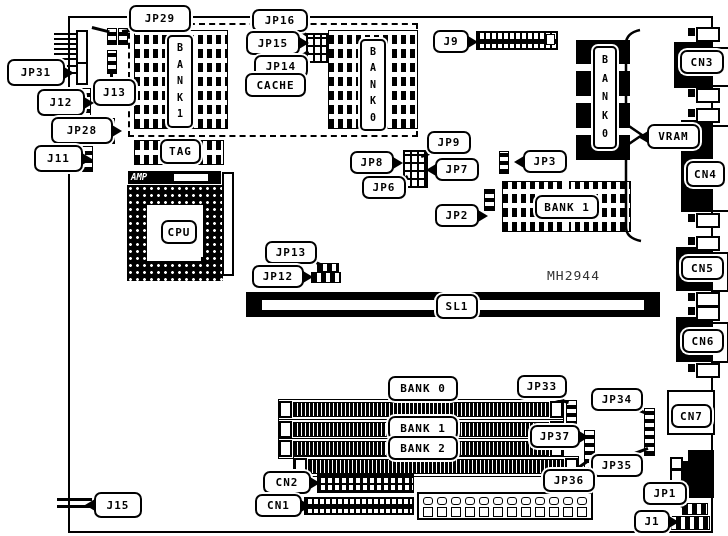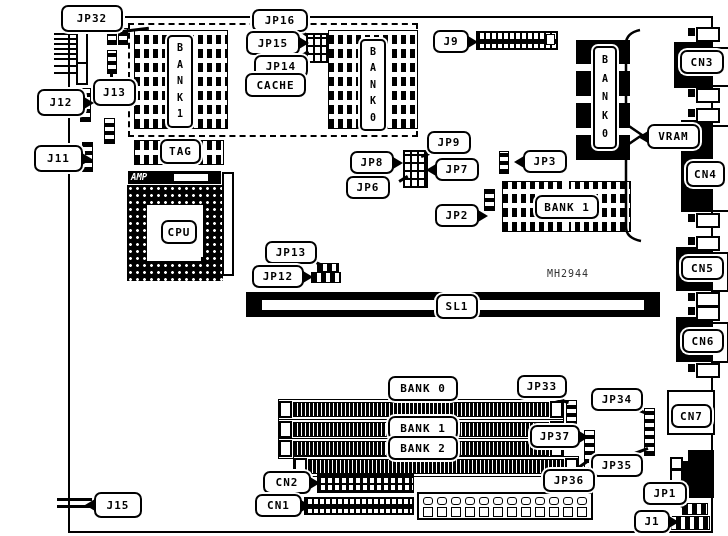--- a/index.html
+++ b/index.html
@@ -48,21 +48,21 @@
   .vrampat{position:absolute;z-index:3;background:repeating-linear-gradient(0deg,#000 0 25px,#fff 25px 32px)}
   .power{position:absolute;border:2px solid #000;background:#fff;z-index:5;
          display:flex;flex-direction:column;justify-content:space-between;padding:3px 4px;box-sizing:border-box}
   .prow{display:flex;justify-content:space-between}
   .prow i{width:8px;height:6px;border:1.5px solid #000;border-radius:3px;background:#fff}
   .prow.sq i{width:8px;height:8px;border-radius:0}
   .pdash{height:3px;margin:1px 2px;
          background:repeating-linear-gradient(90deg,#000 0 8px,rgba(0,0,0,0) 8px 14px)}
   .ampbar{position:absolute;background:#000;color:#fff;z-index:4;font-size:9px;font-weight:bold;
           font-style:italic;line-height:13px;padding-left:3px;box-sizing:border-box}
-  .silk{position:absolute;font-size:10px;color:#333;letter-spacing:1px;z-index:6}
+  .silk{position:absolute;font-size:13px;color:#333;letter-spacing:1px;z-index:6}
 </style>
 </head>
 <body>
 
 <div id="stage">
 
   <div class="board" style="left:68px;top:16px;width:641px;height:513px"></div>
 
   <div class="dash" style="left:128px;top:23px;width:286px;height:110px"></div>
 
@@ -267,28 +267,36 @@
   <div class="ldv" style="left:110px;top:69px;height:11px"></div>
   <div class="ld" style="left:421px;top:155px;width:13px;transform:rotate(-20deg)"></div>
   <div class="ld" style="left:399px;top:180px;width:10px;transform:rotate(-31deg)"></div>
   <div class="ld" style="left:310px;top:258px;width:13px;transform:rotate(26deg)"></div>
   <div class="ld" style="left:539px;top:392px;width:31px;transform:rotate(17deg)"></div>
   <div class="ld" style="left:629px;top:405px;width:19px;transform:rotate(21deg)"></div>
   <div class="ld" style="left:632px;top:453px;width:17px;transform:rotate(-21deg)"></div>
   <div class="ld" style="left:577px;top:467px;width:14px;transform:rotate(-35deg)"></div>
   <div class="ld" style="left:667px;top:499px;width:19px;transform:rotate(20deg)"></div>
 
-  <div class="callout" style="left:61px;top:5px;width:58px;height:23px">
-      <span>JP32</span>
+  <div class="callout" style="left:129px;top:5px;width:58px;height:23px">
+      <span>JP29</span>
+    </div>
+  <div class="callout" style="left:7px;top:59px;width:54px;height:23px">
+      <span>JP31</span>
+      <b class="pr"></b>
     </div>
   <div class="callout" style="left:93px;top:79px;width:39px;height:23px">
       <span>J13</span>
     </div>
   <div class="callout" style="left:37px;top:89px;width:44px;height:23px">
       <span>J12</span>
+      <b class="pr"></b>
+    </div>
+  <div class="callout" style="left:51px;top:117px;width:58px;height:23px">
+      <span>JP28</span>
       <b class="pr"></b>
     </div>
   <div class="callout" style="left:34px;top:145px;width:45px;height:23px">
       <span>J11</span>
       <b class="pr"></b>
     </div>
   <div class="callout" style="left:94px;top:492px;width:44px;height:22px">
       <span>J15</span>
       <b class="pl"></b>
     </div>
@@ -315,21 +323,21 @@
       <span>JP9</span>
     </div>
   <div class="callout" style="left:350px;top:151px;width:40px;height:19px">
       <span>JP8</span>
       <b class="pr"></b>
     </div>
   <div class="callout" style="left:435px;top:158px;width:40px;height:19px">
       <span>JP7</span>
       <b class="pl"></b>
     </div>
-  <div class="callout" style="left:346px;top:176px;width:40px;height:19px">
+  <div class="callout" style="left:362px;top:176px;width:40px;height:19px">
       <span>JP6</span>
     </div>
   <div class="callout" style="left:523px;top:150px;width:40px;height:19px">
       <span>JP3</span>
       <b class="pl"></b>
     </div>
   <div class="callout" style="left:435px;top:204px;width:40px;height:19px">
       <span>JP2</span>
       <b class="pr"></b>
     </div>

